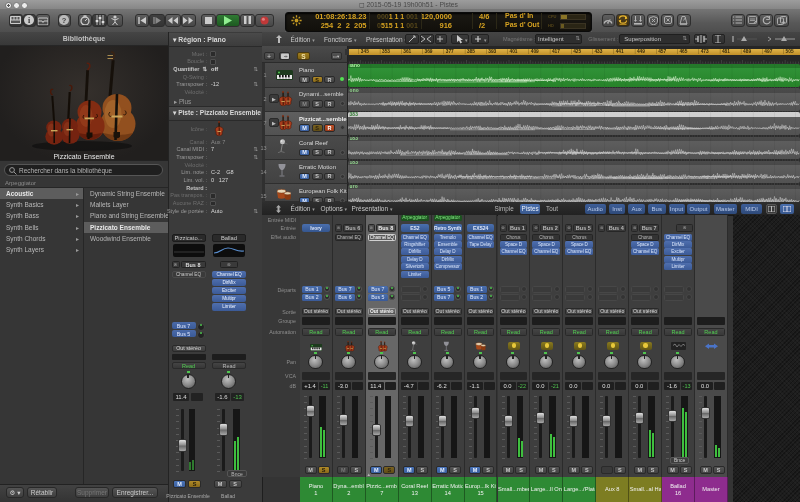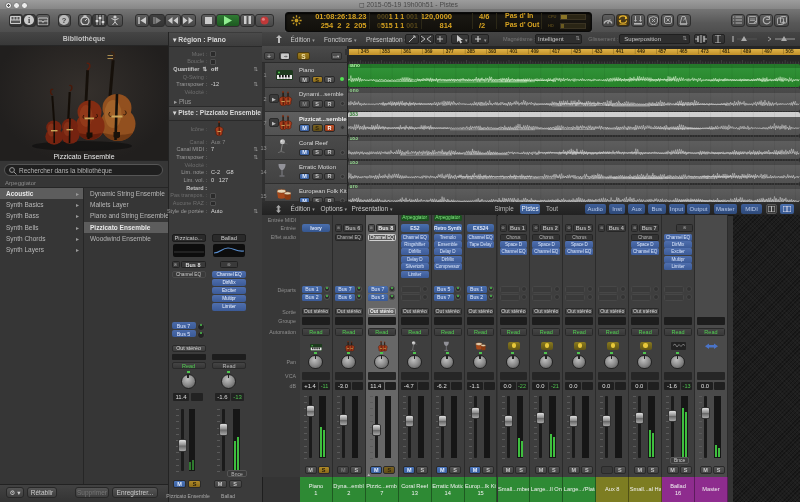--- a/index.html
+++ b/index.html
@@ -111,21 +111,21 @@
       <g stroke="#c59a22" stroke-width="1.8">
         <path d="M7.5 0.5 V3.4 M7.5 11.6 V14.5 M0.5 7.5 H3.4 M11.6 7.5 H14.5 M2.6 2.6 L4.6 4.6 M10.4 10.4 L12.4 12.4 M12.4 2.6 L10.4 4.6 M4.6 10.4 L2.6 12.4"></path>
       </g>
     </g>
   </svg>
 <div class="tx" style="right:433.5px;top:12.4px;font-size:7.5px;color:#d7a321;font-weight:bold;letter-spacing:0px;">01:08:26:18.23</div>
 <div class="tx" style="right:433.5px;top:21.4px;font-size:7.5px;color:#d7a321;font-weight:bold;letter-spacing:0px;">254&nbsp;&nbsp;2&nbsp;&nbsp;2&nbsp;&nbsp;205</div>
 <div class="tx" style="left:377px;top:12.7px;font-size:7px;color:#d7a321;font-weight:bold;letter-spacing:0px;"><span style="color:#57471a">000</span>1&nbsp;1&nbsp;1&nbsp;<span style="color:#57471a">001</span></div>
 <div class="tx" style="left:377px;top:21.7px;font-size:7px;color:#d7a321;font-weight:bold;letter-spacing:0px;"><span style="color:#57471a">0</span>515&nbsp;1&nbsp;1&nbsp;<span style="color:#57471a">001</span></div>
 <div class="tx" style="right:348px;top:12.4px;font-size:7.5px;color:#d7a321;font-weight:bold;letter-spacing:0px;">120,0000</div>
-<div class="tx" style="right:348px;top:21.4px;font-size:7.5px;color:#d7a321;font-weight:bold;letter-spacing:0px;">814</div>
+<div class="tx" style="right:348px;top:21.4px;font-size:7.5px;color:#d7a321;font-weight:bold;letter-spacing:0px;">916</div>
 <div class="tx" style="left:479px;top:12.4px;font-size:7.5px;color:#d7a321;font-weight:bold;letter-spacing:0px;">4/6</div>
 <div class="tx" style="left:479px;top:21.4px;font-size:7.5px;color:#d7a321;font-weight:bold;letter-spacing:0px;">/2</div>
 <div class="tx" style="left:505px;top:12.4px;font-size:7px;color:#d7a321;font-weight:bold;letter-spacing:0px;">Pas d’ In</div>
 <div class="tx" style="left:505px;top:21.4px;font-size:7px;color:#d7a321;font-weight:bold;letter-spacing:0px;">Pas d’ Out</div>
 <div class="ab" style="left:369.3px;top:13px;width:1px;height:15.5px;background:#2c2817;"></div>
 <div class="ab" style="left:421.4px;top:13px;width:1px;height:15.5px;background:#2c2817;"></div>
 <div class="ab" style="left:471.8px;top:13px;width:1px;height:15.5px;background:#2c2817;"></div>
 <div class="ab" style="left:496.1px;top:13px;width:1px;height:15.5px;background:#2c2817;"></div>
 <div class="ab" style="left:541.3px;top:13px;width:1px;height:15.5px;background:#2c2817;"></div>
 <div class="tx" style="left:548px;top:13.5px;font-size:4px;color:#57471a;font-weight:bold;">CPU</div>

